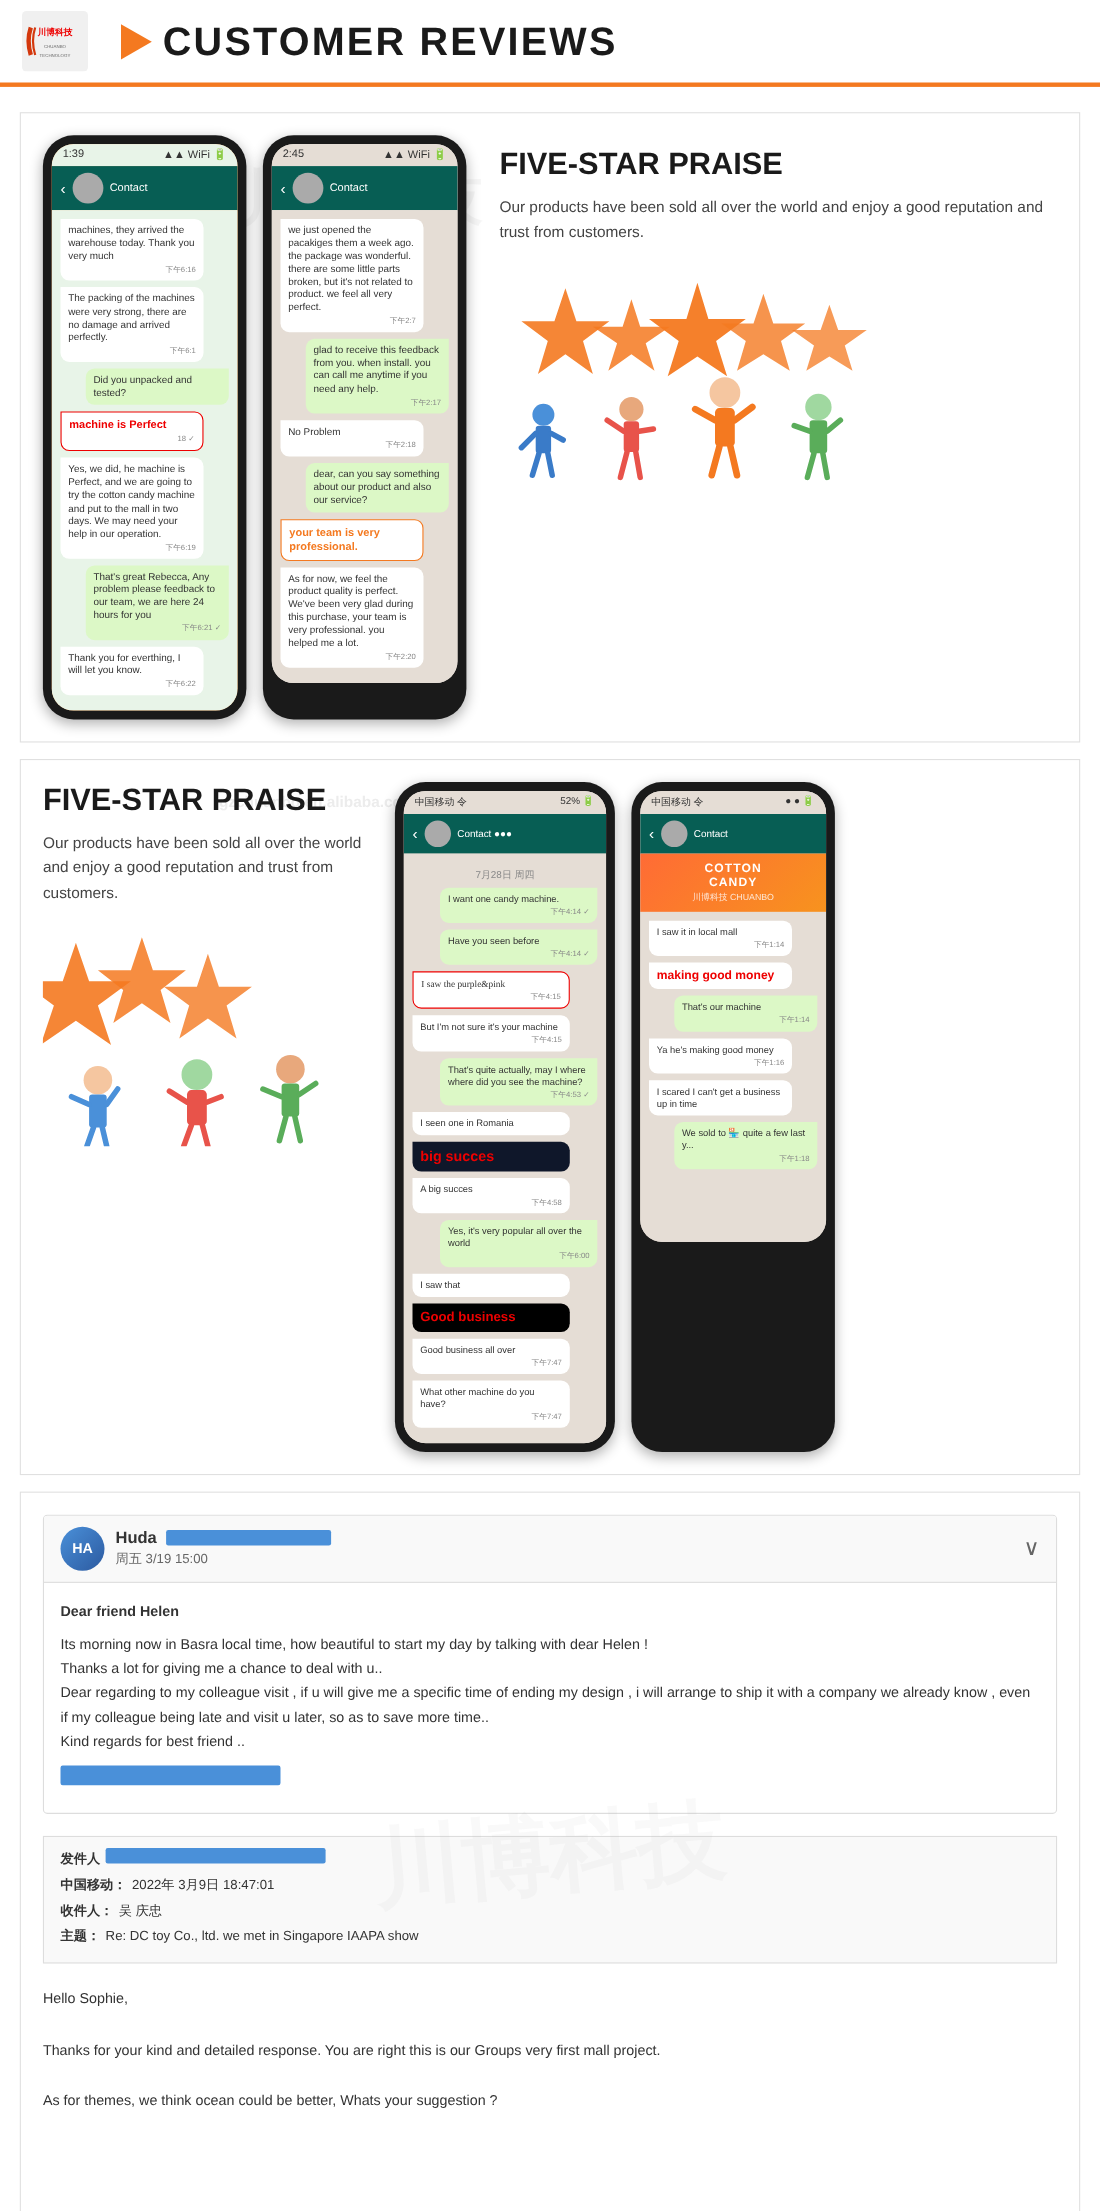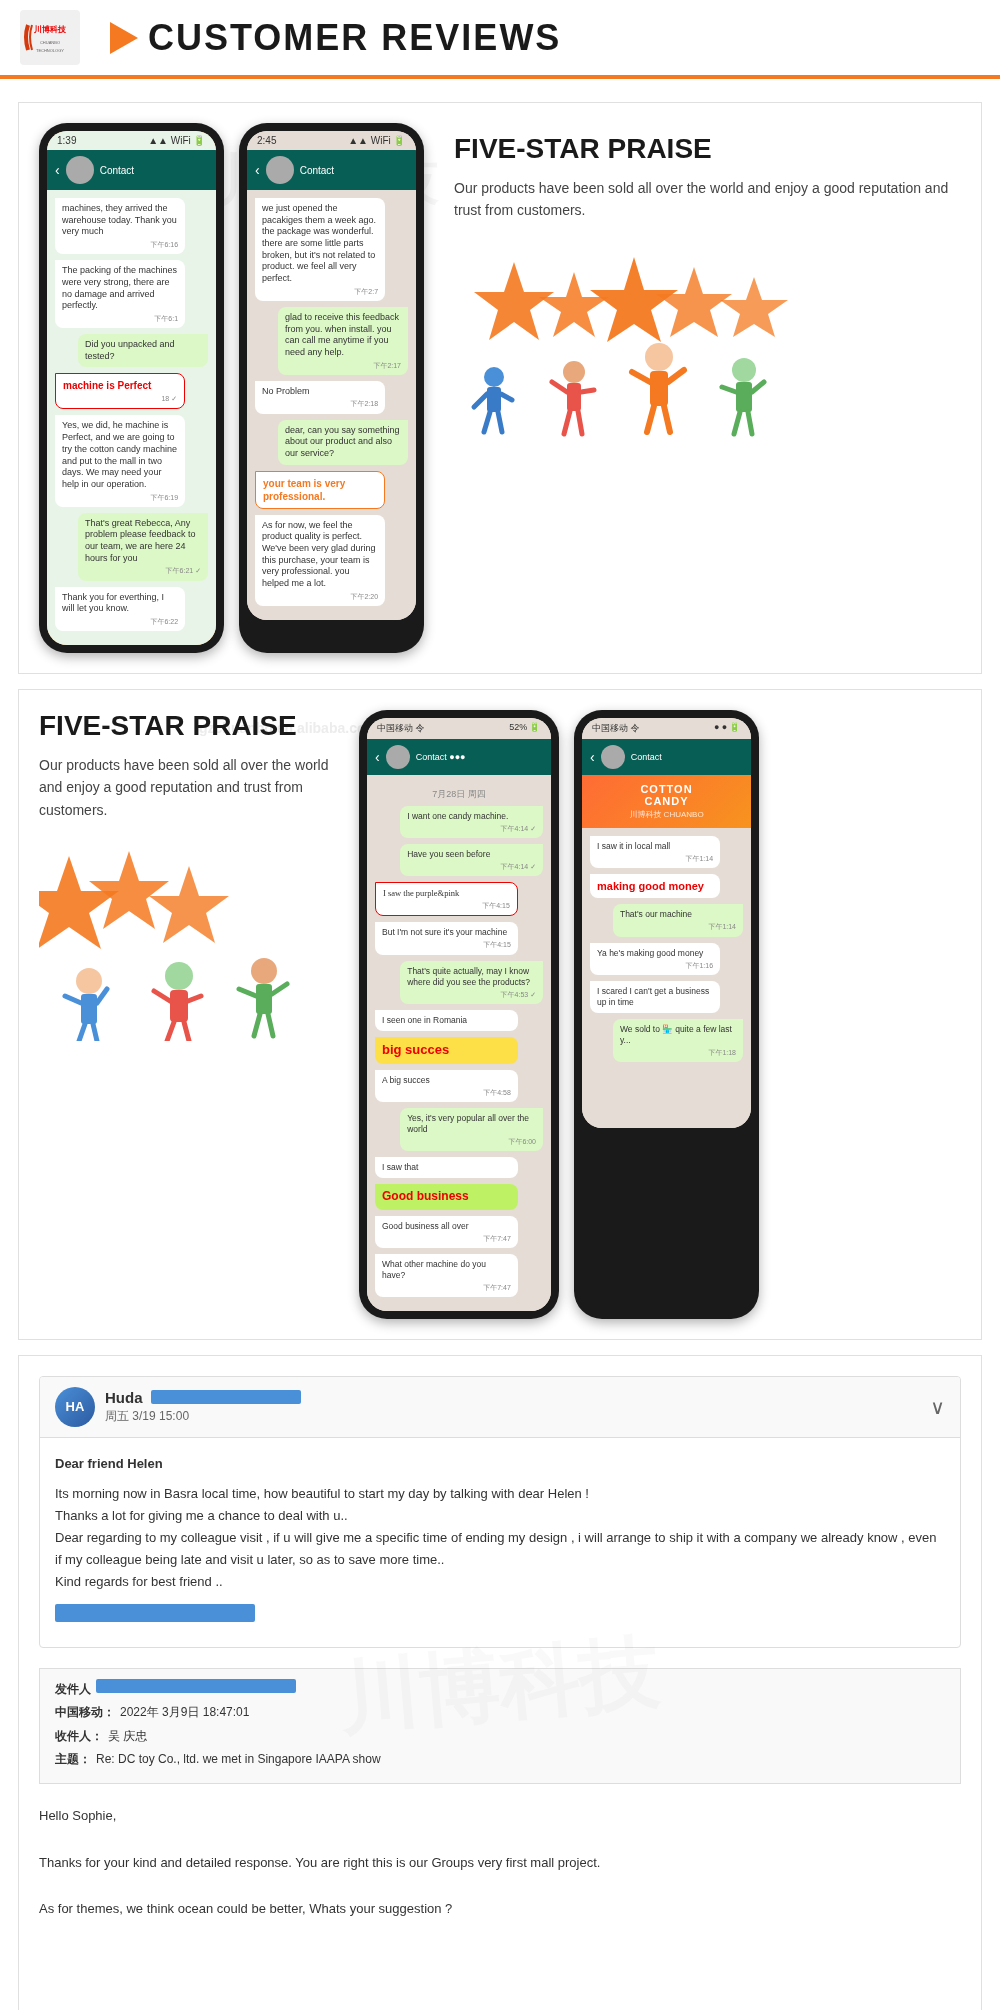--- a/index.html
+++ b/index.html
@@ -529,41 +529,41 @@
             </div>
             <div class="msg-bubble msg-received" style="border:1px solid #e00;">
               <div style="font-size:8.5px;font-family:Liberation Serif, serif;">I saw the purple&amp;pink</div>
               <div class="msg-time">下午4:15</div>
             </div>
             <div class="msg-bubble msg-received">
               <div style="font-size:8.5px;">But I'm not sure it's your machine</div>
               <div class="msg-time">下午4:15</div>
             </div>
             <div class="msg-bubble msg-sent">
-              <div style="font-size:8.5px;">That's quite actually, may I know where did you see the products?</div>
+              <div style="font-size:8.5px;">That's quite actually, may I where where did you see the machine?</div>
               <div class="msg-time">下午4:53 ✓</div>
             </div>
             <div class="msg-bubble msg-received">
               <div style="font-size:8.5px;">I seen one in Romania</div>
             </div>
-            <div class="msg-bubble msg-received" style="background:#fde047;">
+            <div class="msg-bubble msg-received" style="background:#0f172a;">
               <div class="big-succes-text">big succes</div>
             </div>
             <div class="msg-bubble msg-received">
               <div style="font-size:8.5px;">A big succes</div>
               <div class="msg-time">下午4:58</div>
             </div>
             <div class="msg-bubble msg-sent">
               <div style="font-size:8.5px;">Yes, it's very popular all over the world</div>
               <div class="msg-time">下午6:00</div>
             </div>
             <div class="msg-bubble msg-received">
               <div style="font-size:8.5px;">I saw that</div>
             </div>
-            <div class="msg-bubble msg-received" style="background:#bef264;">
+            <div class="msg-bubble msg-received" style="background:#000000;">
               <div class="good-business-text">Good business</div>
             </div>
             <div class="msg-bubble msg-received">
               <div style="font-size:8.5px;">Good business all over</div>
               <div class="msg-time">下午7:47</div>
             </div>
             <div class="msg-bubble msg-received">
               <div style="font-size:8.5px;">What other machine do you have?</div>
               <div class="msg-time">下午7:47</div>
             </div>

